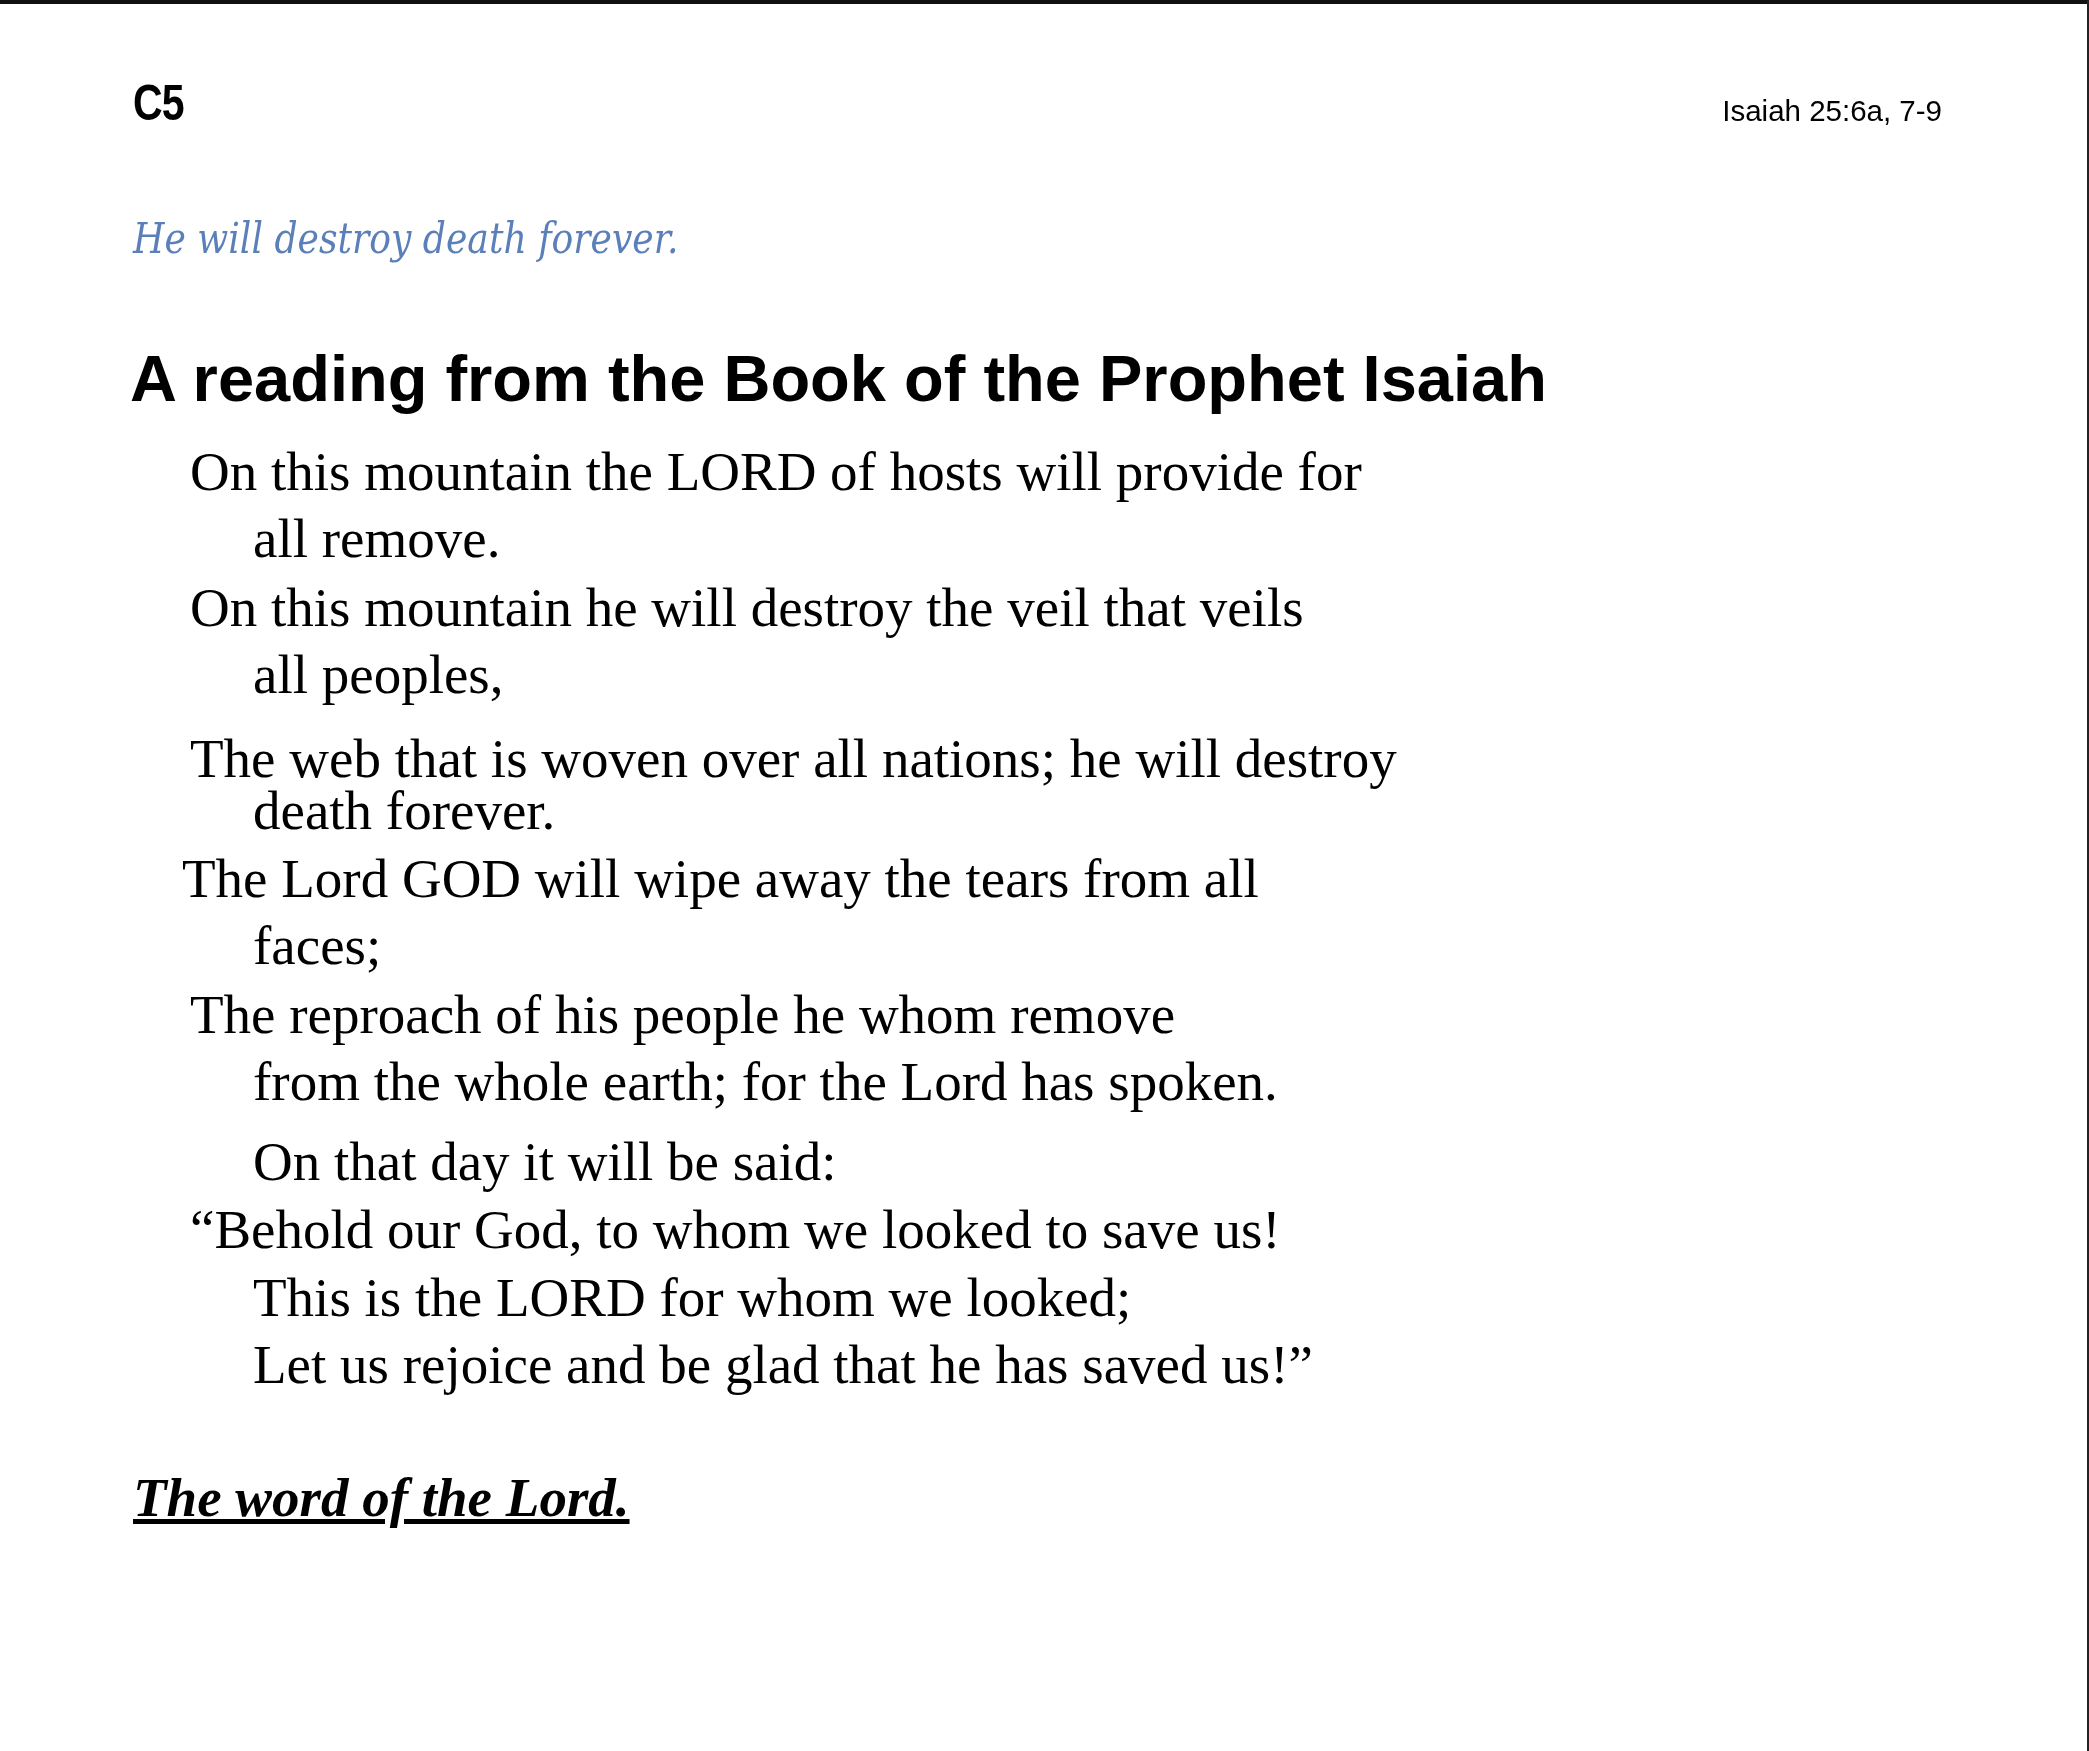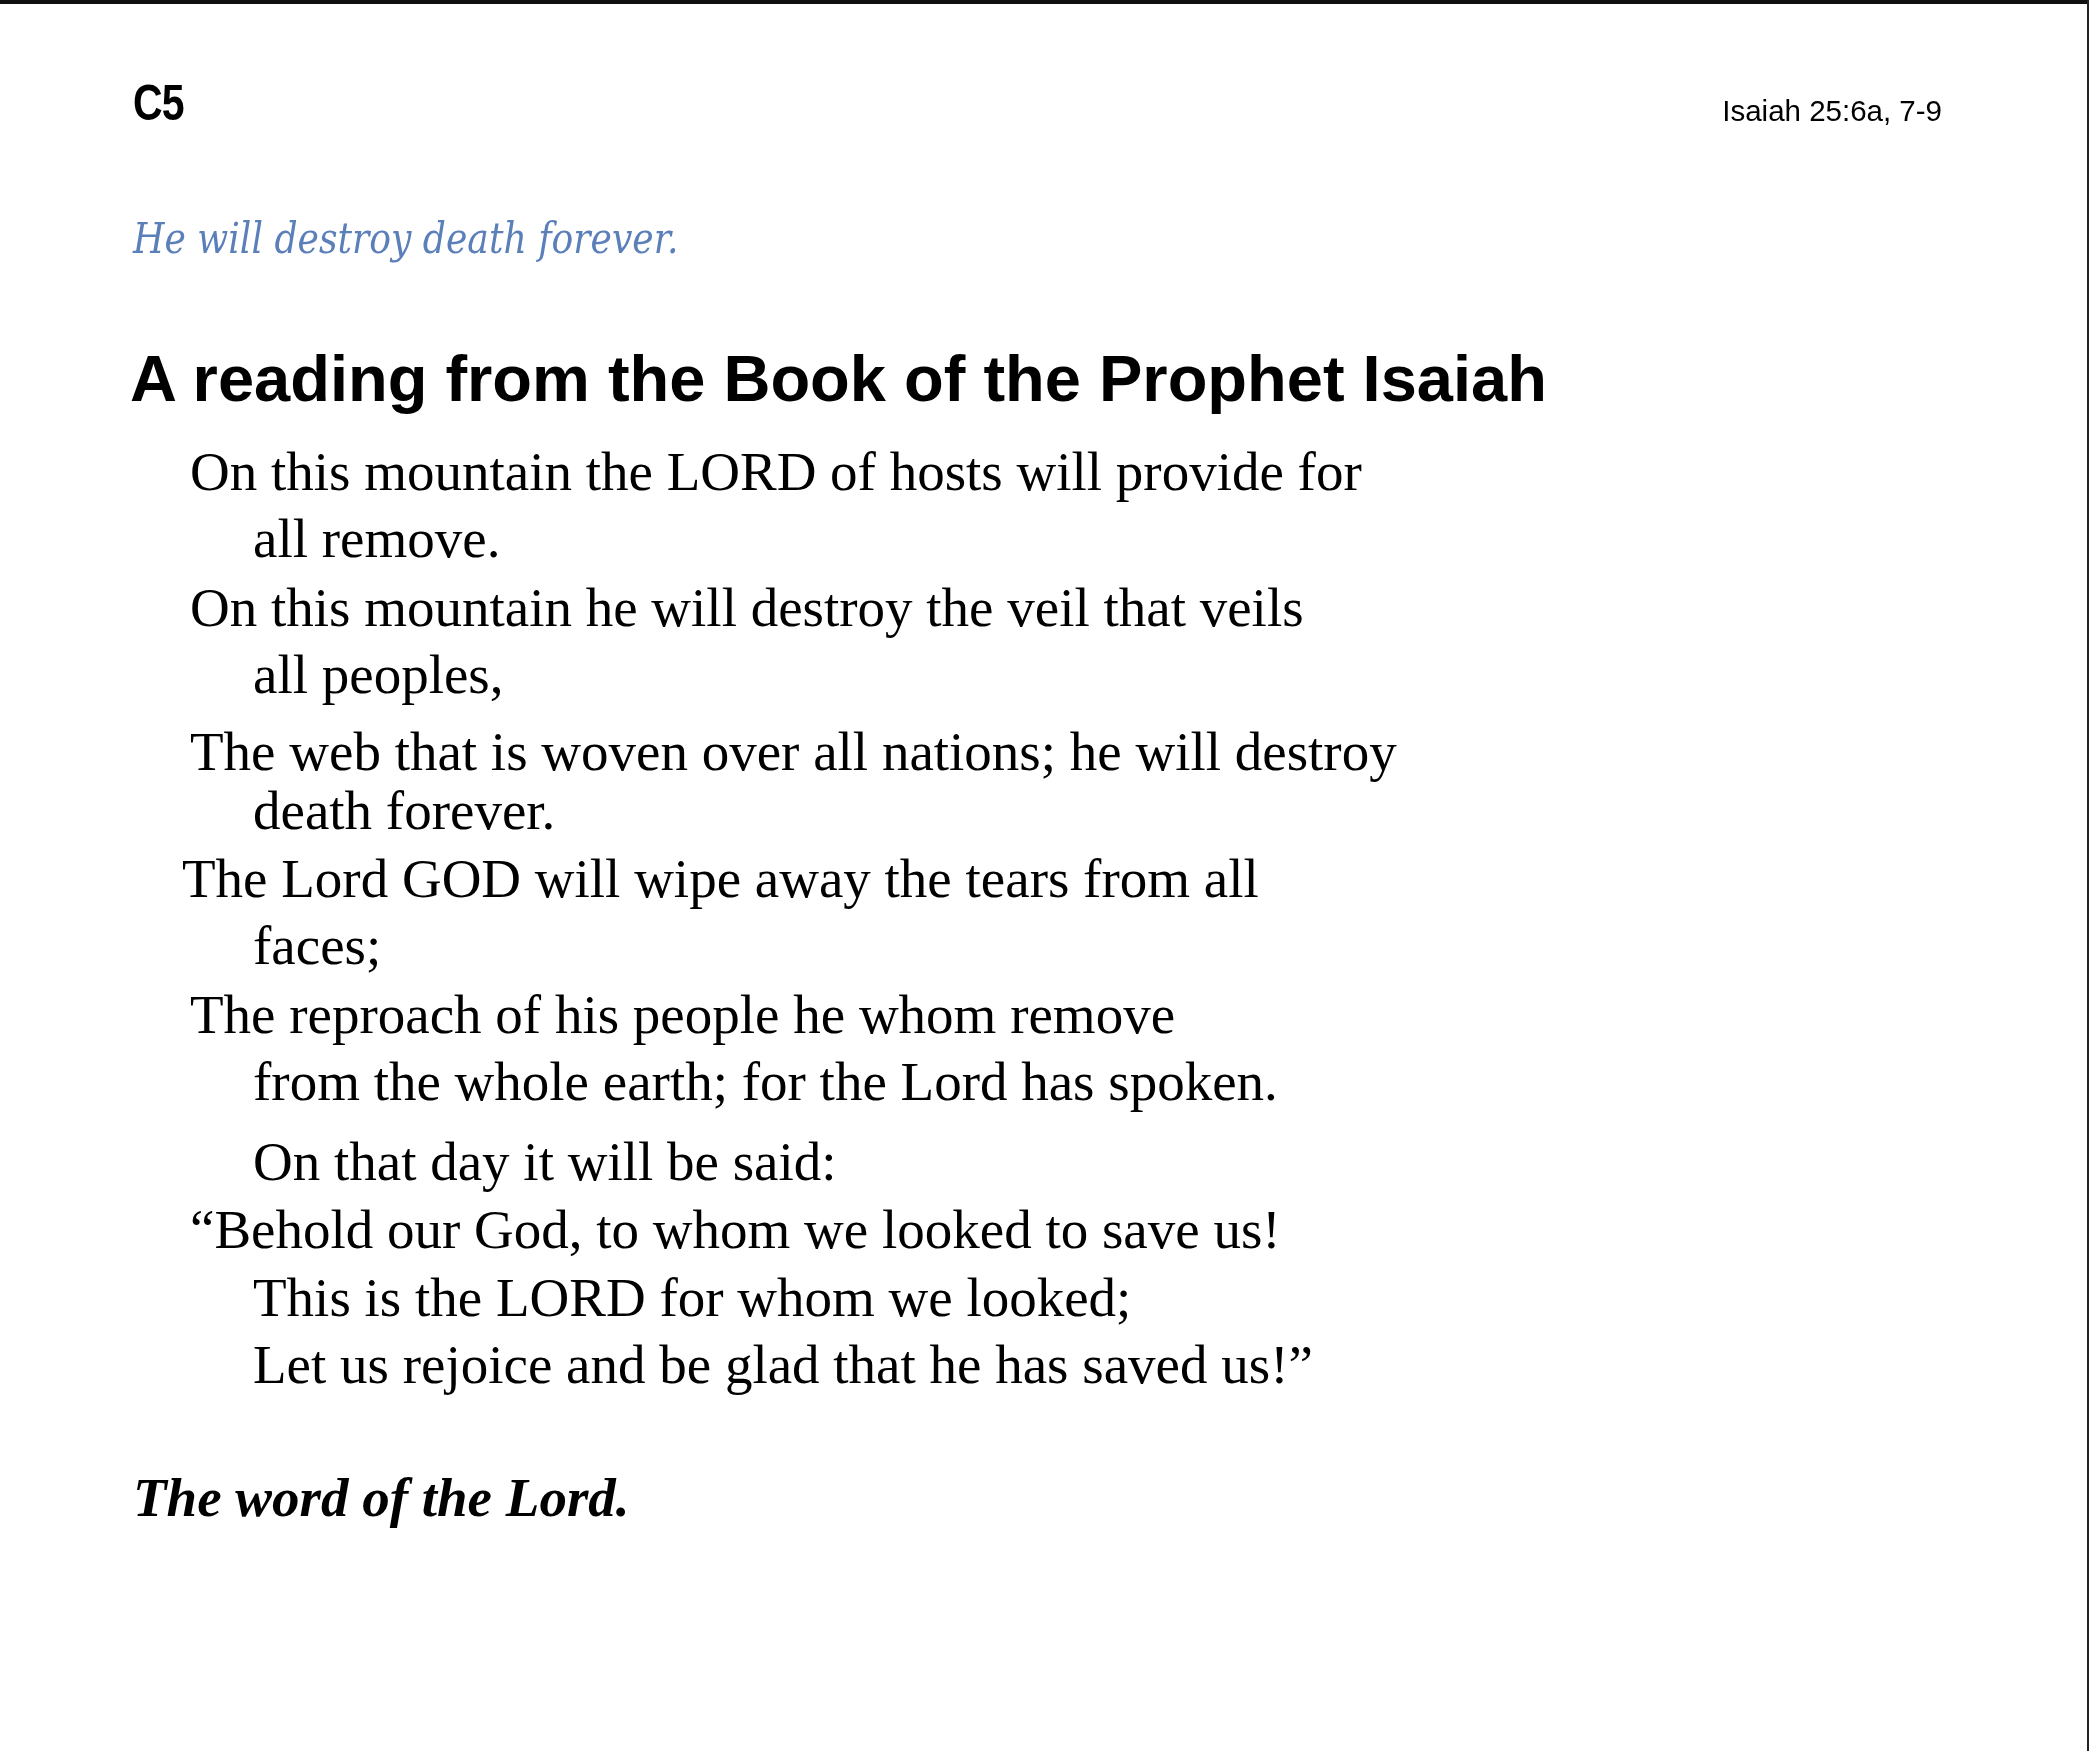--- a/index.html
+++ b/index.html
@@ -28,42 +28,42 @@
     position: absolute; left: 130px; top: 341px;
     font-family: Liberation Sans, sans-serif; font-weight: bold; font-size: 65px; white-space: nowrap;
   }
   .body { position: absolute; left: 0; top: 418px; }
   .line {
     position: absolute; white-space: nowrap;
     font-family: "Liberation Serif", serif; font-size: 55px; line-height: 67px; margin-top: 20px;
   }
   .closing {
     position: absolute; left: 133px; top: 1466px;
-    font-family: "Liberation Serif", serif; font-style: italic; font-weight: bold; font-size: 55px; white-space: nowrap;
+    font-family: "Liberation Serif", serif; font-style: italic; font-weight: bold; font-size: 55px; white-space: nowrap; text-decoration: underline;
   }
 </style>
 </head>
 <body>
 
 <div class="top-border"></div>
 <div class="right-border"></div>
 
 <div class="code">C5</div>
 <div class="citation">Isaiah 25:6a, 7-9</div>
 
 <div class="subtitle">He will destroy death forever.</div>
 
 <div class="heading">A reading from the Book of the Prophet Isaiah</div>
 
 <div class="body">
   <div class="line" style="left:190px;top:0px">On this mountain the LORD of hosts will provide for</div>
   <div class="line" style="left:253px;top:67px">all remove.</div>
   <div class="line" style="left:190px;top:136px">On this mountain he will destroy the veil that veils</div>
   <div class="line" style="left:253px;top:203px">all peoples,</div>
-  <div class="line" style="left:190px;top:280px">The web that is woven over all nations; he will destroy</div>
+  <div class="line" style="left:190px;top:287px">The web that is woven over all nations; he will destroy</div>
   <div class="line" style="left:253px;top:339px">death forever.</div>
   <div class="line" style="left:182px;top:407px">The Lord GOD will wipe away the tears from all</div>
   <div class="line" style="left:253px;top:474px">faces;</div>
   <div class="line" style="left:190px;top:543px">The reproach of his people he whom remove</div>
   <div class="line" style="left:253px;top:610px">from the whole earth; for the Lord has spoken.</div>
   <div class="line" style="left:253px;top:690px">On that day it will be said:</div>
   <div class="line" style="left:190px;top:758px">“Behold our God, to whom we looked to save us!</div>
   <div class="line" style="left:253px;top:826px">This is the LORD for whom we looked;</div>
   <div class="line" style="left:253px;top:893px">Let us rejoice and be glad that he has saved us!”</div>
 </div>

